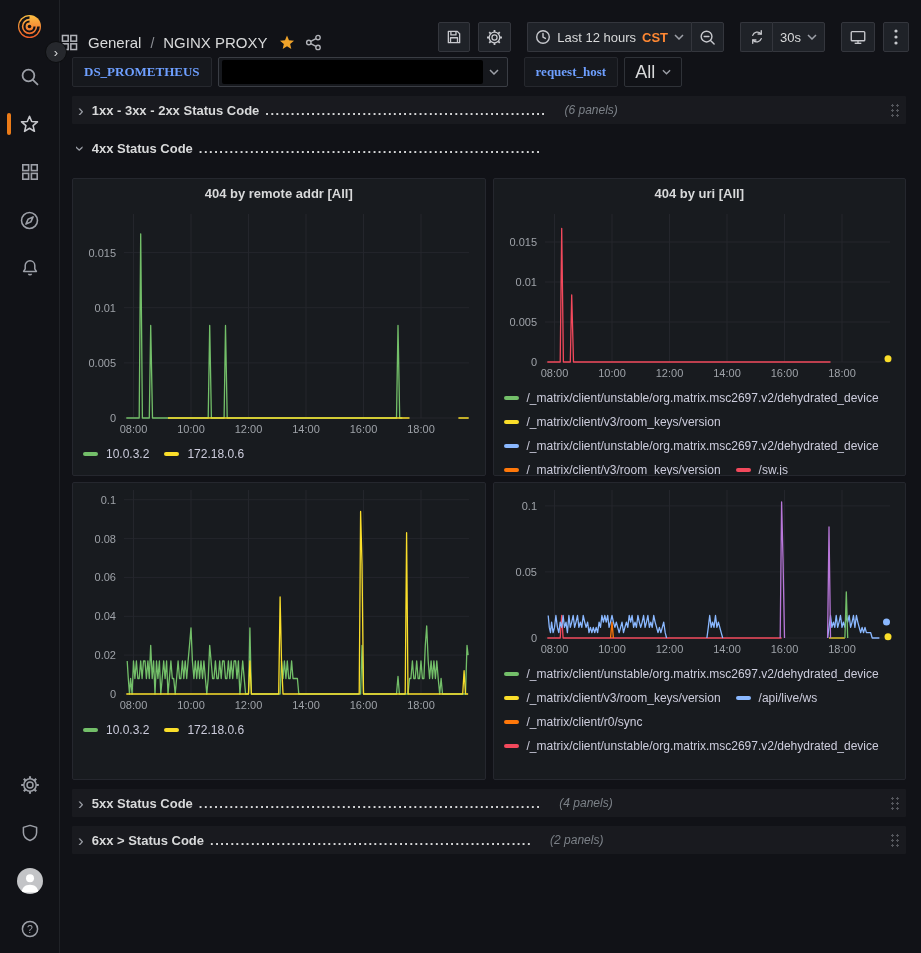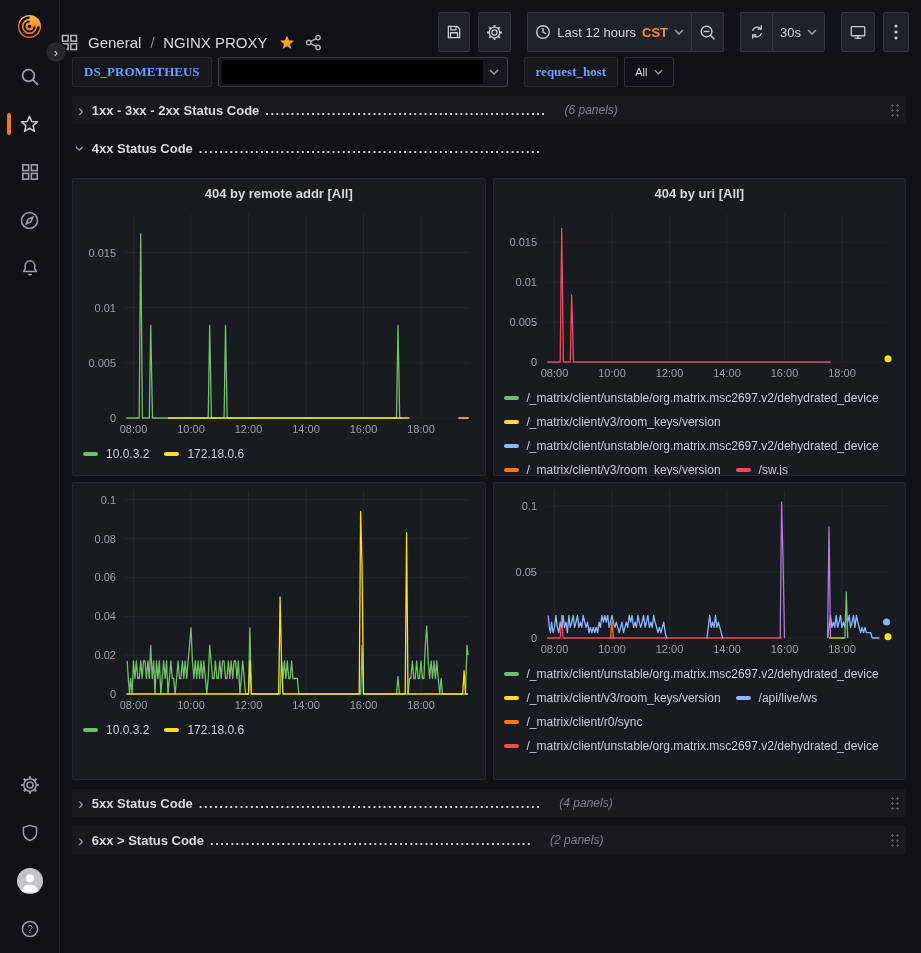--- a/index.html
+++ b/index.html
@@ -36,21 +36,21 @@
   
   .header {
     position:absolute; left:48px; right:0; top:0; height:52px;
     display:flex; align-items:flex-end; padding:0 12px; gap:8px; background:#111217;
   }
   .breadcrumb { display:flex; align-items:center; gap:9px; }
   .crumb-text { font-size:15px; color:#d8d9da; cursor:pointer; }
   .crumb-sep { color:#8e9097; font-size:14px; }
   .hdr-right { margin-left:auto; display:flex; align-items:center; gap:8px; }
   .tool-btn {
-    height:40px; min-width:32px; padding:0 7px;
+    height:30px; min-width:32px; padding:0 7px;
     background:#1f2228; border:1px solid #34363d; border-radius:2px;
     display:flex; align-items:center; justify-content:center; gap:6px;
     color:#d8d9da; font-size:13px; cursor:pointer;
     font-family:"Liberation Sans", sans-serif;
   }
   .tool-group { display:flex; }
   .tool-group .tool-btn:first-child { border-radius:2px 0 0 2px; border-right:none; }
   .tool-group .tool-btn:last-child { border-radius:0 2px 2px 0; }
   .tz { color:#ff8833; font-size:13px; font-weight:bold; }
   
@@ -64,21 +64,21 @@
     color:#6e9fff; font-size:13px; font-weight:bold; cursor:default;font-family:Liberation Serif, serif;
   }
   .var-select {
     height:30px; width:290px; display:flex; align-items:center;
     background:#16181d; border:1px solid #3a3d44; border-radius:2px; cursor:pointer;
   }
   .redact { background:#000; border-radius:2px; height:24px; flex:1; margin:0 4px 0 3px; }
   .var-all {
     height:30px; padding:0 10px; display:flex; align-items:center; gap:7px;
     border:1px solid #2f3238; border-radius:2px; background:#111217;
-    color:#d8d9da; font-size:11px; cursor:pointer;
+    color:#d8d9da; font-size:18px; cursor:pointer;
   }
   
   .dash { position:absolute; left:60px; right:0; top:92px; bottom:0; overflow:hidden; }
   .row-strip {
     height:28px; margin:4px 15px 0 12px; display:flex; align-items:center;
     background:rgba(204,204,220,0.045); padding:0 6px; border-radius:1px; cursor:pointer;
   }
   .row-head { height:28px; margin:10px 15px 0 12px; display:flex; align-items:center; padding:0 6px; cursor:pointer; }
   .chev { color:#9da0a8; font-size:17px; line-height:1; margin-right:8px; display:inline-block; }
   .chev.open { transform:rotate(90deg); }

